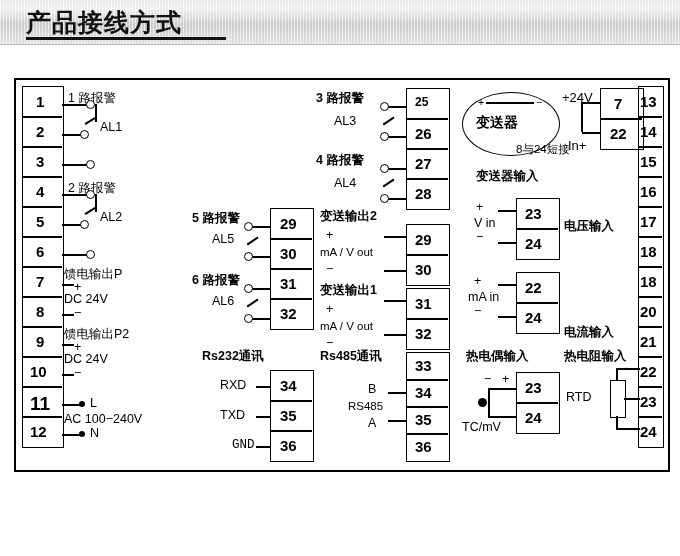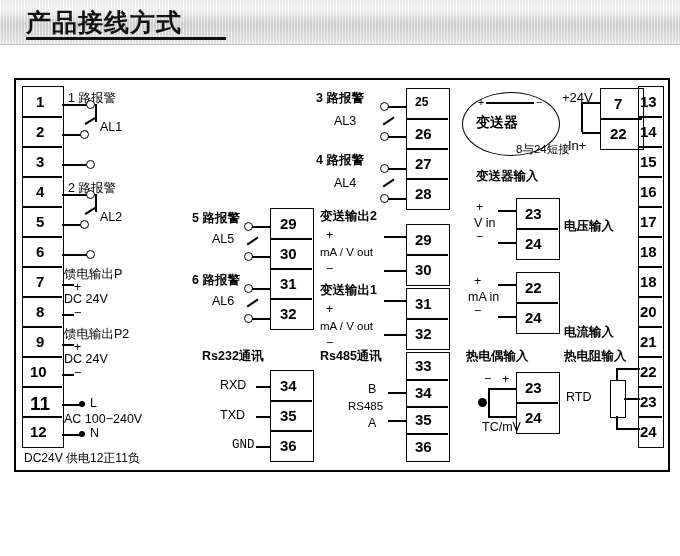--- a/index.html
+++ b/index.html
@@ -119,21 +119,20 @@
     <div class="line hline" style="left:46px;top:294px;width:12px;"></div>
 
     <div class="line hline" style="left:46px;top:324px;width:20px;"></div>
     <div class="dot" style="left:63px;top:321px;"></div>
     <div class="t" style="left:74px;top:316px;">L</div>
     <div class="t" style="left:48px;top:332px;">AC 100−240V</div>
     <div class="line hline" style="left:46px;top:354px;width:20px;"></div>
     <div class="dot" style="left:63px;top:351px;"></div>
     <div class="t" style="left:74px;top:346px;">N</div>
 
-    <div class="t" style="left:8px;top:370px;font-size:12px;">DC24V 供电12正11负</div>
 
     <div class="t" style="left:176px;top:130px;font-weight:bold;">5 路报警</div>
     <div class="t" style="left:196px;top:152px;">AL5</div>
     <div class="t" style="left:176px;top:192px;font-weight:bold;">6 路报警</div>
     <div class="t" style="left:196px;top:214px;">AL6</div>
 
     <div class="boxline" style="left:254px;top:128px;width:42px;height:120px;"></div>
     <div class="line hline" style="left:254px;top:158px;width:42px;"></div>
     <div class="line hline" style="left:254px;top:188px;width:42px;"></div>
     <div class="line hline" style="left:254px;top:218px;width:42px;"></div>
@@ -272,21 +271,21 @@
     <div class="boxline" style="left:500px;top:292px;width:42px;height:60px;"></div>
     <div class="line hline" style="left:500px;top:322px;width:42px;"></div>
     <div class="t" style="left:509px;top:299px;font-size:15px;font-weight:bold;">23</div>
     <div class="t" style="left:509px;top:329px;font-size:15px;font-weight:bold;">24</div>
     <div class="t" style="left:468px;top:292px;">−</div>
     <div class="t" style="left:486px;top:292px;">+</div>
     <div class="line hline" style="left:472px;top:308px;width:28px;"></div>
     <div class="line hline" style="left:472px;top:336px;width:28px;"></div>
     <div class="line vline" style="left:472px;top:308px;height:28px;"></div>
     <div class="dot" style="left:462px;top:318px;width:9px;height:9px;"></div>
-    <div class="t" style="left:446px;top:340px;margin-left:20px;">TC/mV</div>
+    <div class="t" style="left:446px;top:340px;">TC/mV</div>
 
     <div class="t" style="left:548px;top:268px;font-weight:bold;">热电阻输入</div>
     <div class="t" style="left:550px;top:310px;">RTD</div>
     <div class="boxline" style="left:594px;top:300px;width:14px;height:36px;"></div>
     <div class="line vline" style="left:600px;top:288px;height:12px;"></div>
     <div class="line vline" style="left:600px;top:336px;height:12px;"></div>
     <div class="line hline" style="left:600px;top:288px;width:24px;"></div>
     <div class="line hline" style="left:600px;top:348px;width:24px;"></div>
     <div class="line hline" style="left:608px;top:318px;width:16px;"></div>
 

